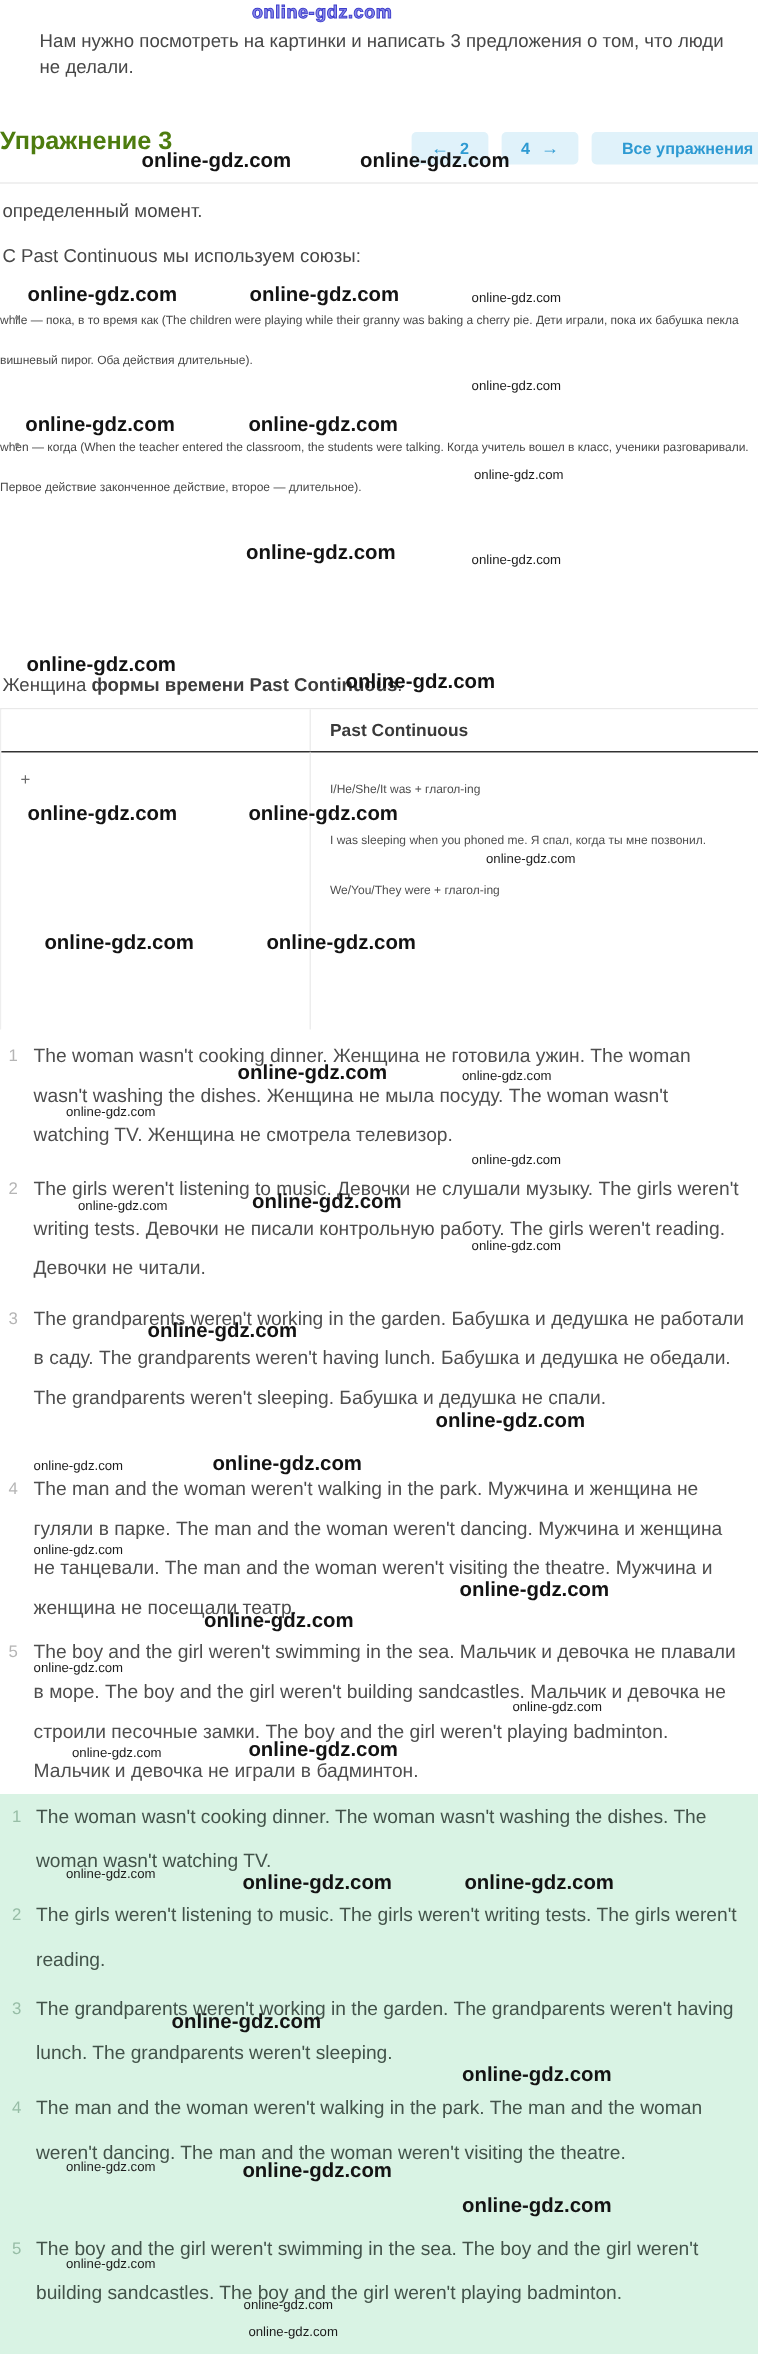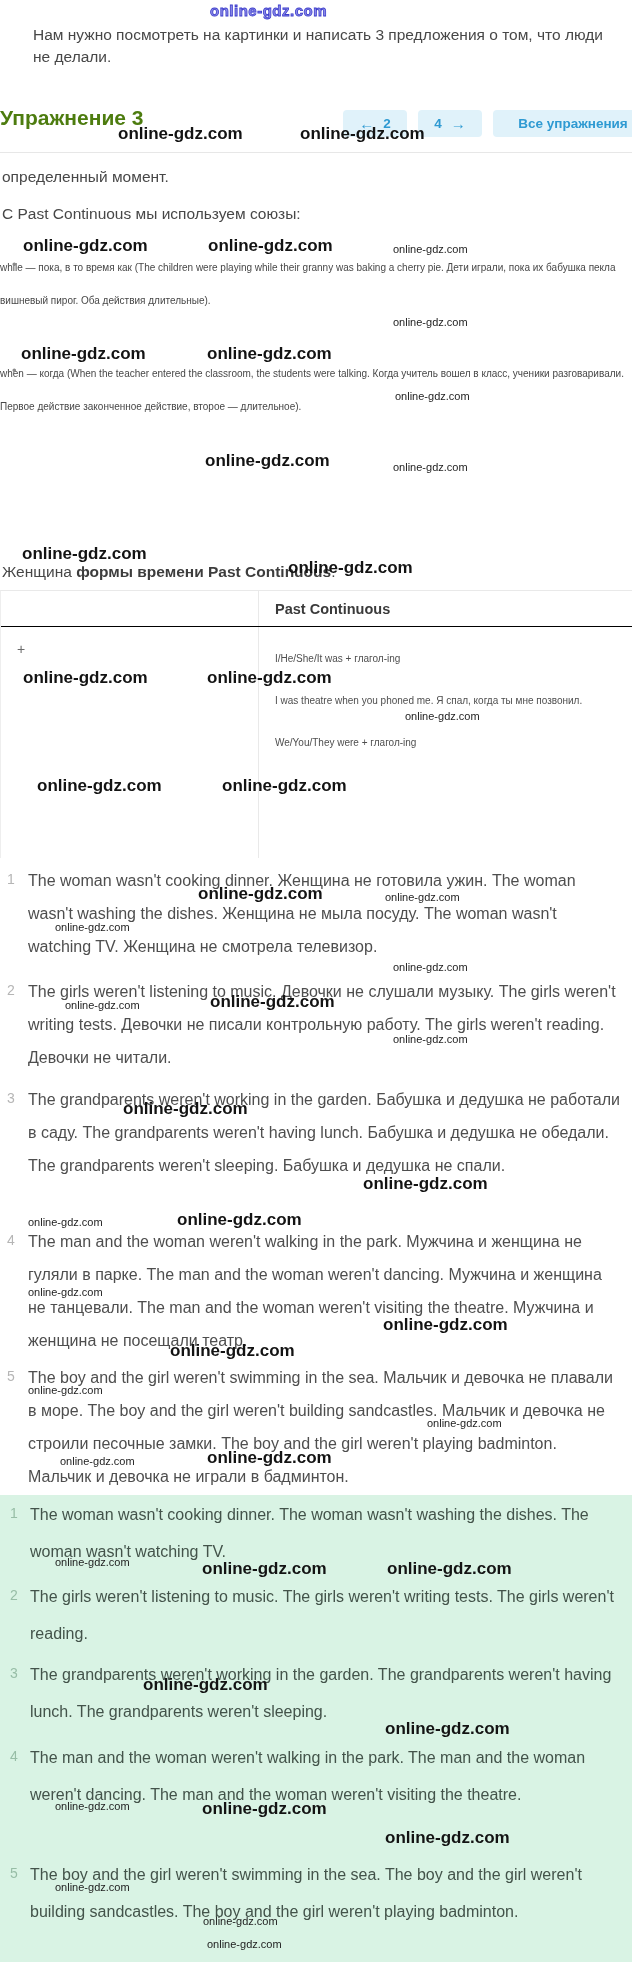--- a/index.html
+++ b/index.html
@@ -112,21 +112,21 @@
 
   <div class="abs tbl">
     <div class="tbl-head">
       <div class="c1"></div>
       <div class="c2 th2">Past Continuous</div>
     </div>
     <div class="tbl-row">
       <div class="c1 plus-cell">+</div>
       <div class="c2 cell-lines">
         <p>I/He/She/It was + глагол-ing</p>
-        <p>I was theatre when you phoned me. Я спал, когда ты мне позвонил.</p>
+        <p>I was sleeping when you phoned me. Я спал, когда ты мне позвонил.</p>
         <p>We/You/They were + глагол-ing</p>
       </div>
     </div>
   </div>
 
   <div class="abs li-n i1">
     <span class="num">1</span>
     <span class="txt">The woman wasn't cooking dinner. Женщина не готовила ужин. The woman wasn't washing the dishes. Женщина не мыла посуду. The woman wasn't watching TV. Женщина не смотрела телевизор.</span>
   </div>
   <div class="abs li-n i2">

